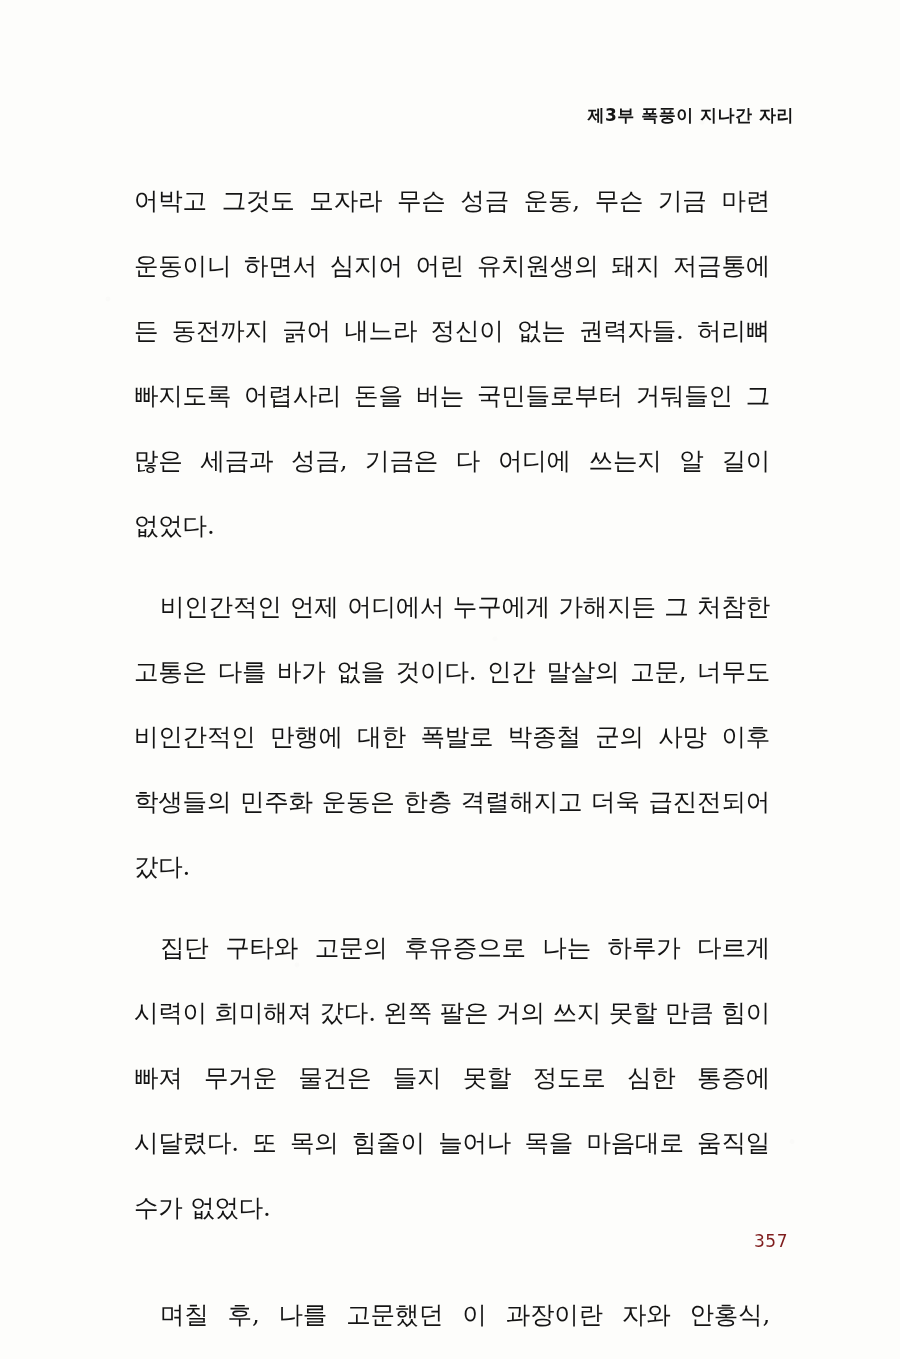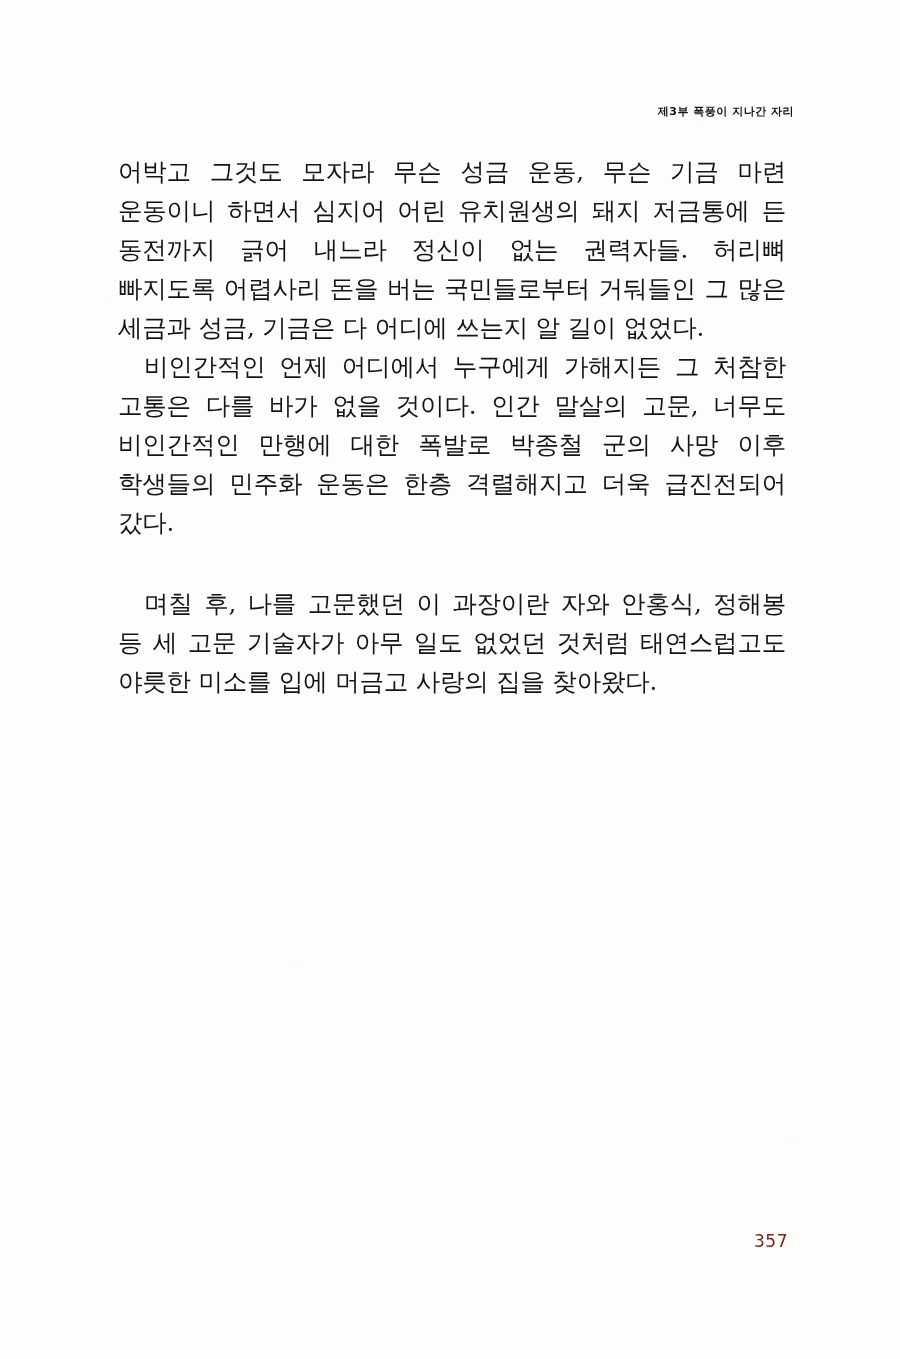--- a/index.html
+++ b/index.html
@@ -30,36 +30,36 @@
       radial-gradient(circle at 33% 71%, rgba(0,0,0,0.010) 0 2px, transparent 3px),
       radial-gradient(circle at 88% 84%, rgba(0,0,0,0.012) 0 2px, transparent 3px),
       radial-gradient(circle at 55% 47%, rgba(0,0,0,0.008) 0 2px, transparent 3px);
     pointer-events: none;
   }
   .running-head {
     position: absolute;
     top: 104px;
     right: 106px;
     font-family: "DejaVu Sans", "Liberation Sans", sans-serif;
-    font-size: 11px;
+    font-size: 17px;
     font-weight: bold;
     letter-spacing: 0.5px;
     color: #141414;
     white-space: nowrap;
   }
   .body-text {
     position: absolute;
     top: 152px;
     left: 118px;
     width: 668px;
   }
   .para {
-    margin: 0;
+    margin: 16px;
     font-size: 24.5px;
-    line-height: 39px;
+    line-height: 65px;
     text-align: justify;
     text-justify: inter-character;
     color: #141414;
     letter-spacing: -0.2px;
     word-break: keep-all;
   }
   .para.indent {
     text-indent: 26px;
   }
   .para + .para {
@@ -82,17 +82,18 @@
 <body>
 
 <div class="page">
   <div class="paper-grain"></div>
 
   <div class="running-head">제3부 폭풍이 지나간 자리</div>
 
   <div class="body-text">
     <p class="para">어박고 그것도 모자라 무슨 성금 운동, 무슨 기금 마련 운동이니 하면서 심지어 어린 유치원생의 돼지 저금통에 든 동전까지 긁어 내느라 정신이 없는 권력자들. 허리뼈 빠지도록 어렵사리 돈을 버는 국민들로부터 거둬들인 그 많은 세금과 성금, 기금은 다 어디에 쓰는지 알 길이 없었다.</p>
     <p class="para indent">비인간적인 언제 어디에서 누구에게 가해지든 그 처참한 고통은 다를 바가 없을 것이다. 인간 말살의 고문, 너무도 비인간적인 만행에 대한 폭발로 박종철 군의 사망 이후 학생들의 민주화 운동은 한층 격렬해지고 더욱 급진전되어 갔다.</p>
+    <p class="para indent">집단 구타와 고문의 후유증으로 나는 하루가 다르게 시력이 희미해져 갔다. 왼쪽 팔은 거의 쓰지 못할 만큼 힘이 빠져 무거운 물건은 들지 못할 정도로 심한 통증에 시달렸다. 또 목의 힘줄이 늘어나 목을 마음대로 움직일 수가 없었다.</p>
     <p class="para indent gap-before">며칠 후, 나를 고문했던 이 과장이란 자와 안홍식, 정해봉 등 세 고문 기술자가 아무 일도 없었던 것처럼 태연스럽고도 야릇한 미소를 입에 머금고 사랑의 집을 찾아왔다.</p>
   </div>
 
   <div class="folio">357</div>
 </div>
 
 </body></html>

